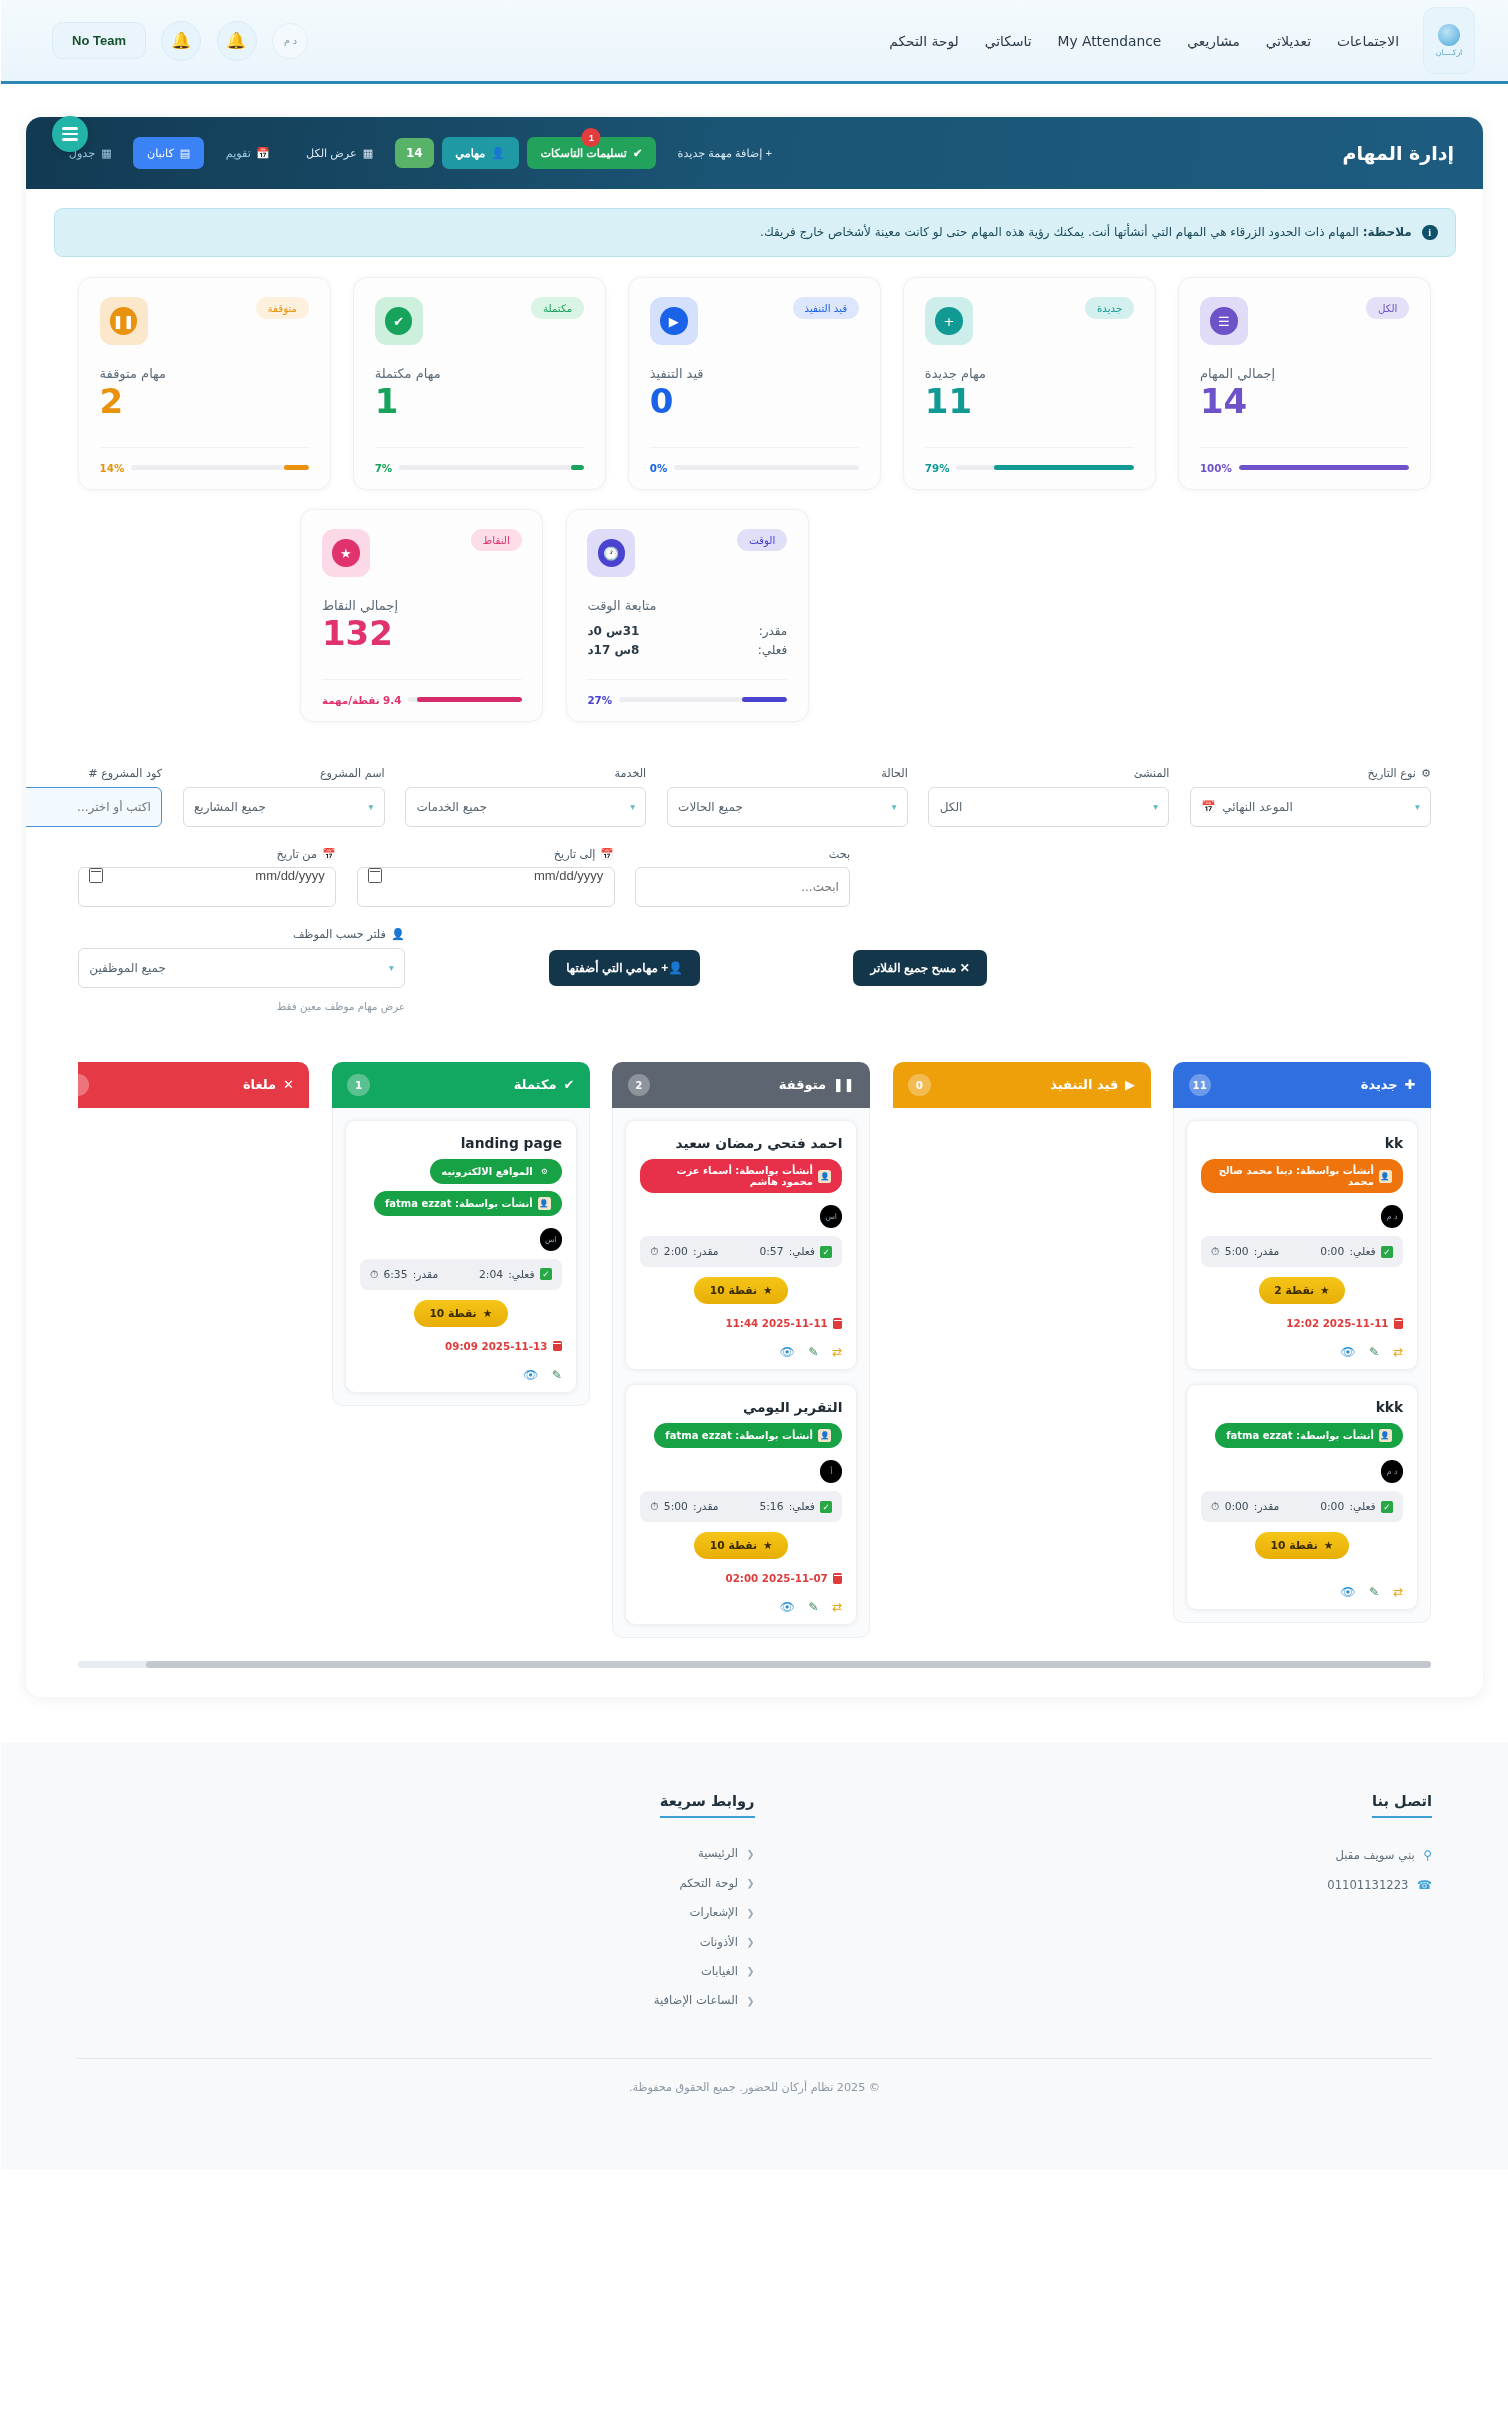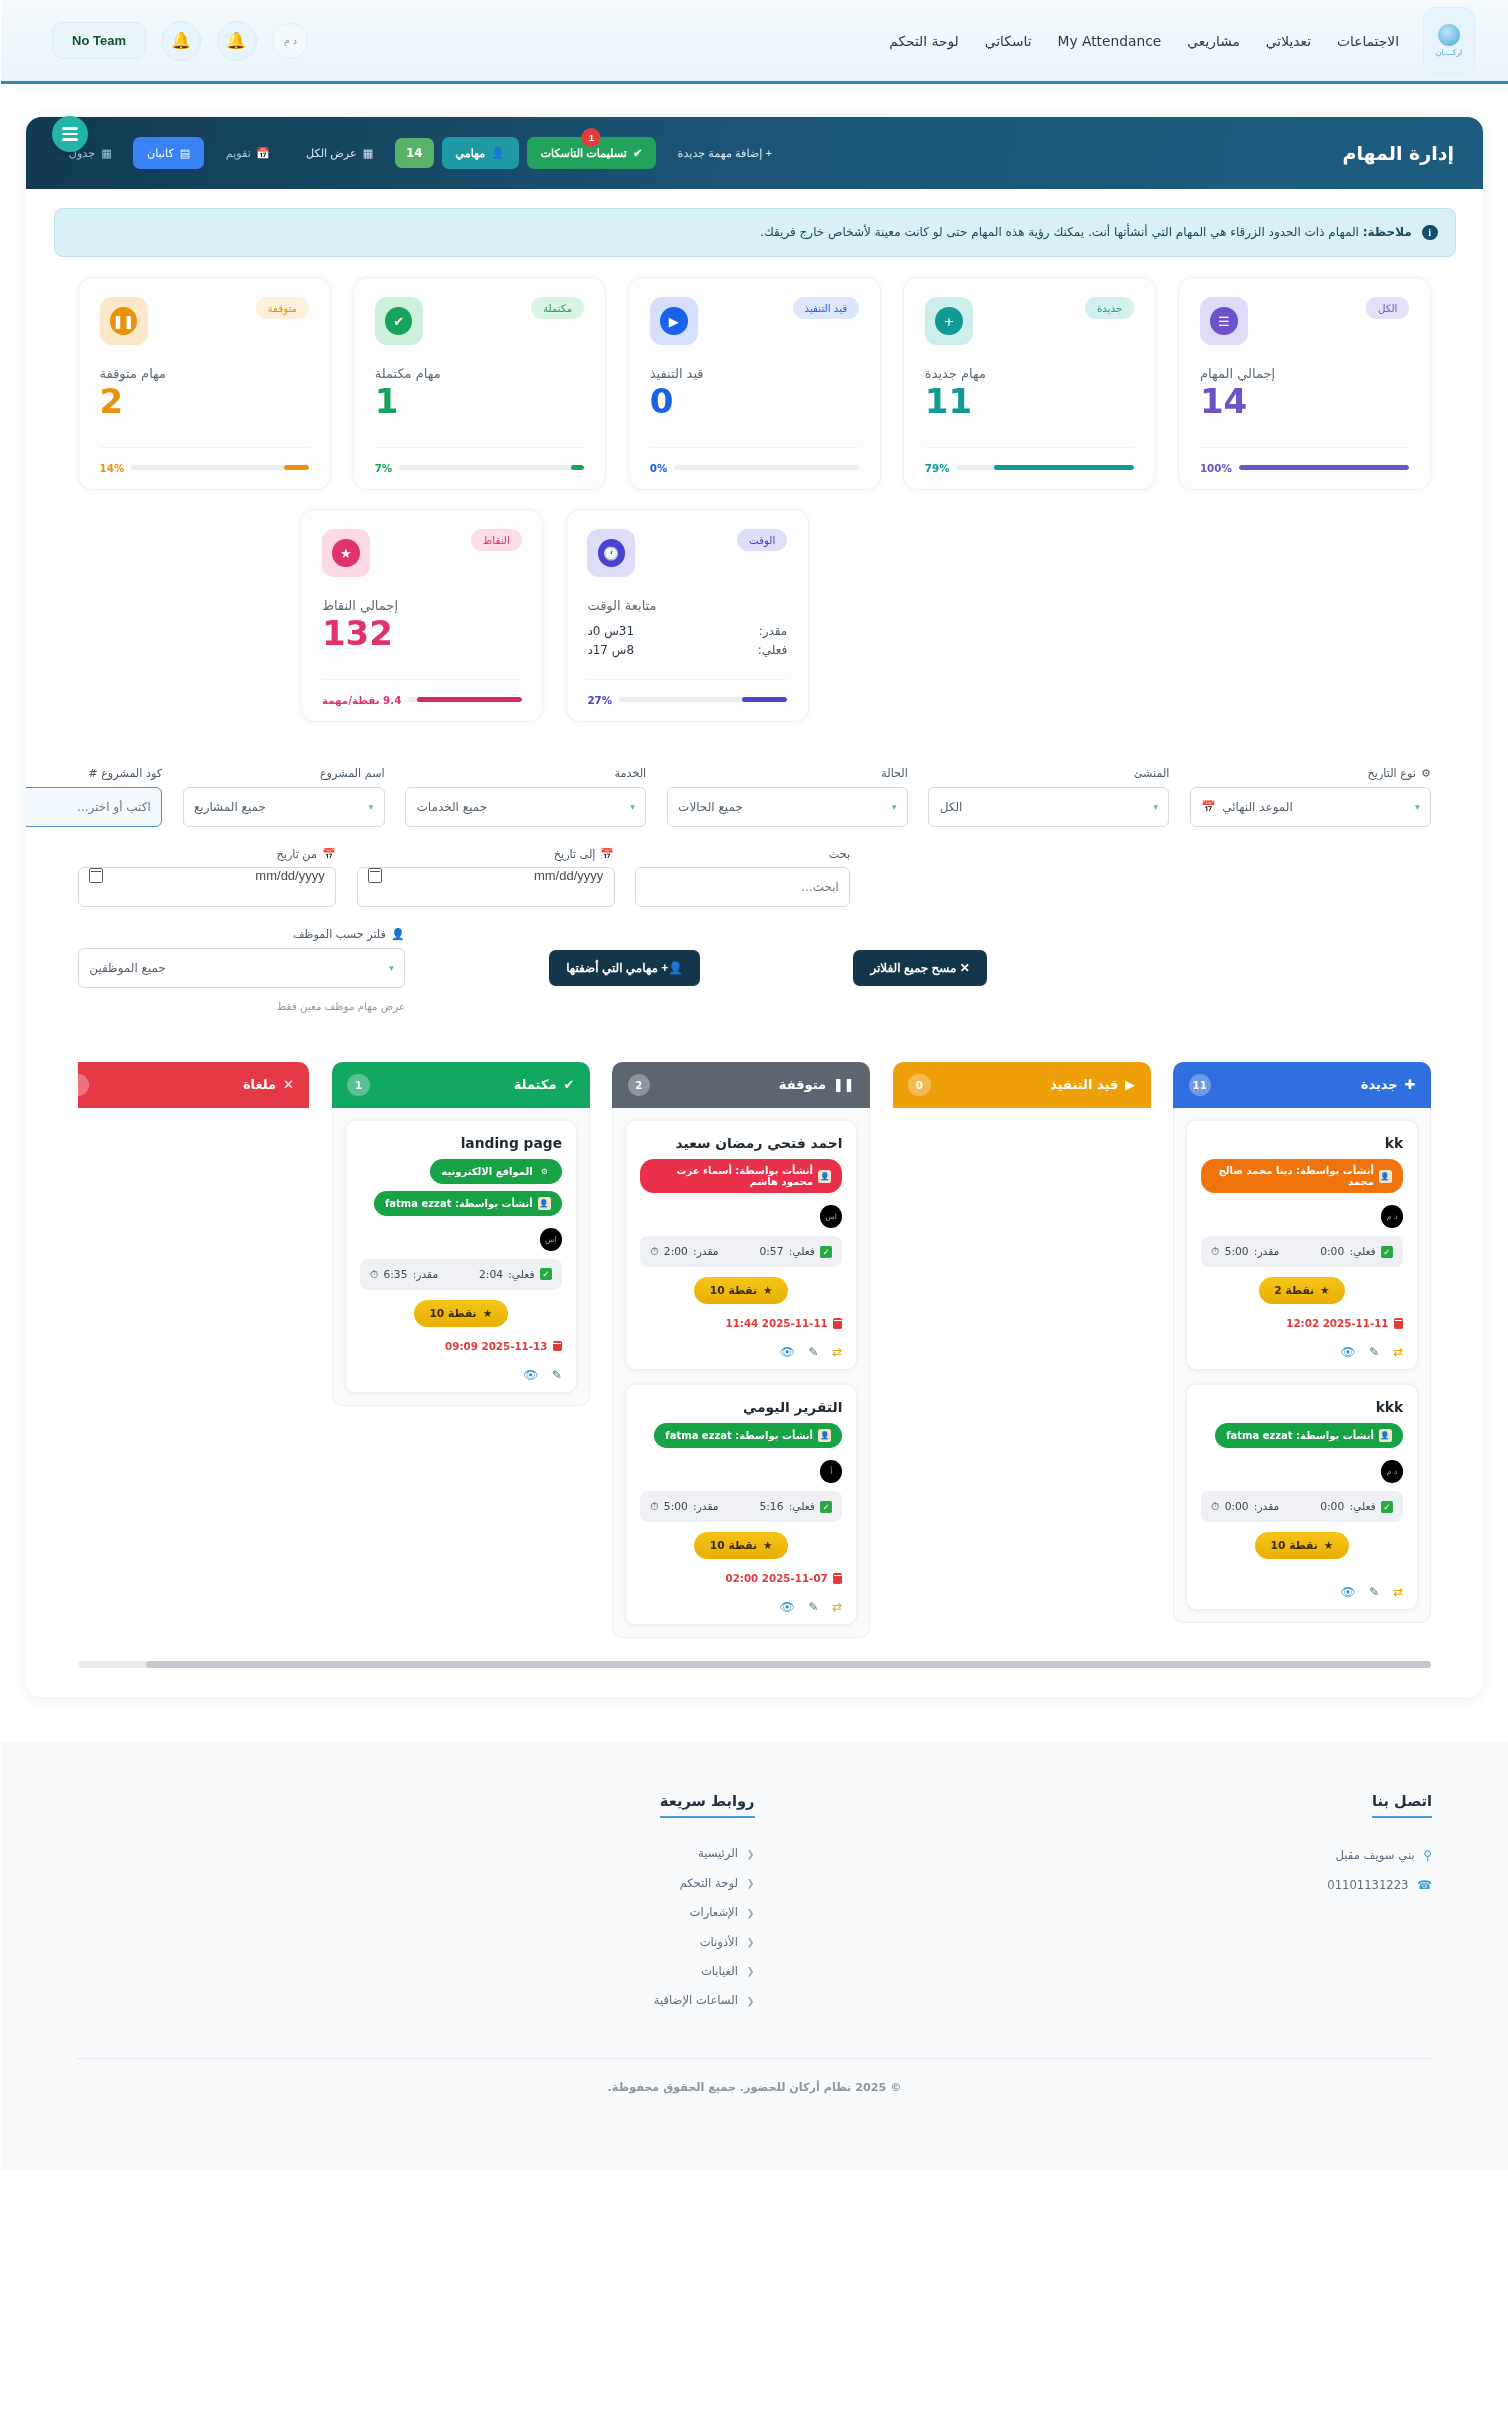--- a/index.html
+++ b/index.html
@@ -150,21 +150,21 @@
     color: #fff; font-size: 13px;
   }
   .stat-label { text-align: left; font-size: 13px; color: #5c6b78; margin-top: 20.6px; }
   .stat-value { text-align: left; font-size: 34px; font-weight: bold; margin-top: 3.4px; line-height: 1.05; }
   .stat-foot { margin-top: auto; padding-top: 13.8px; border-top: 0.9px solid #f0f2f4; display: flex; align-items: center; gap: 6.9px; flex-direction: row-reverse; }
   .stat-pct { font-size: 10.3px; font-weight: bold; flex: 0 0 auto; }
   .bar { flex: 1 1 auto; height: 5.2px; border-radius: 3.4px; background: #ebedf0; position: relative; overflow: hidden; }
   .bar > i { position: absolute; top: 0; right: 0; height: 100%; border-radius: 3.4px; display: block; }
   .time-lines { margin-top: 8.6px; }
   .time-line { display: flex; justify-content: space-between; font-size: 12px; color: #4a5a67; padding: 2.6px 0; }
-  .time-line .tv { font-weight: normal; color: #2c3a46; }
+  .time-line .tv { font-weight: bold; color: #2c3a46; }
 
   
   .filters { padding: 26px 52px 0 52px; }
   .frow { display: flex; gap: 20.6px; margin-bottom: 20.6px; }
   .fgroup { display: flex; flex-direction: column; gap: 6.9px; }
   .flabel { font-size: 11.2px; color: #4b5a67; display: flex; align-items: center; gap: 5.2px; }
   .finput, .fselect {
     height: 40px; border: 0.9px solid #d6dbe0; border-radius: 6px;
     background: #fff; font-size: 12px; color: #55636f;
     padding: 0 10.3px; width: 100%;
@@ -268,21 +268,21 @@
   .fcol { flex: 1 1 0; }
   .fcol h4 { font-size: 14.6px; color: #20313d; margin-bottom: 8.6px; display: inline-block; padding-bottom: 6.9px; border-bottom: 2.6px solid #3f9fd4; }
   .fdesc { font-size: 11.6px; color: #5d6c79; line-height: 1.9; max-width: 370px; }
   .flist { list-style: none; margin-top: 12px; }
   .flist li { padding: 7.7px 0; font-size: 11.6px; color: #5d6c79; display: flex; align-items: center; gap: 8.6px; cursor: pointer; }
   .flist li .ch { color: #9aa7b3; font-size: 9.5px; }
   .fcontact { margin-top: 13.8px; }
   .fcontact div { display: flex; align-items: center; gap: 8.6px; font-size: 11.6px; color: #5d6c79; padding: 7.7px 0; }
   .fcontact .ic { color: #3f9fd4; font-size: 12px; }
   .fbottom { margin-top: 43px; border-top: 0.9px solid #e5e9ed; padding: 22.4px 0 0 0; text-align: center; position: relative; }
-  .copyright { font-size: 11.2px; color: #8b98a4; position: relative; z-index: 2; font-weight: bold; }
+  .copyright { font-size: 11.2px; color: #8b98a4; position: relative; z-index: 2; }
   .watermark {
     position: absolute; top: -45px; left: 50%; transform: translateX(-50%);
     text-align: center; pointer-events: none; z-index: 1;
   }
   .wm1 { font-size: 55px; font-weight: bold; color: #ecedee; letter-spacing: 1.7px; line-height: .95; }
   .wm2 { font-size: 34px; font-weight: bold; color: #ecedee; letter-spacing: 2.6px; }
   .footer-spacer { height: 76px; }
 </style>
 </head>
 <body>

